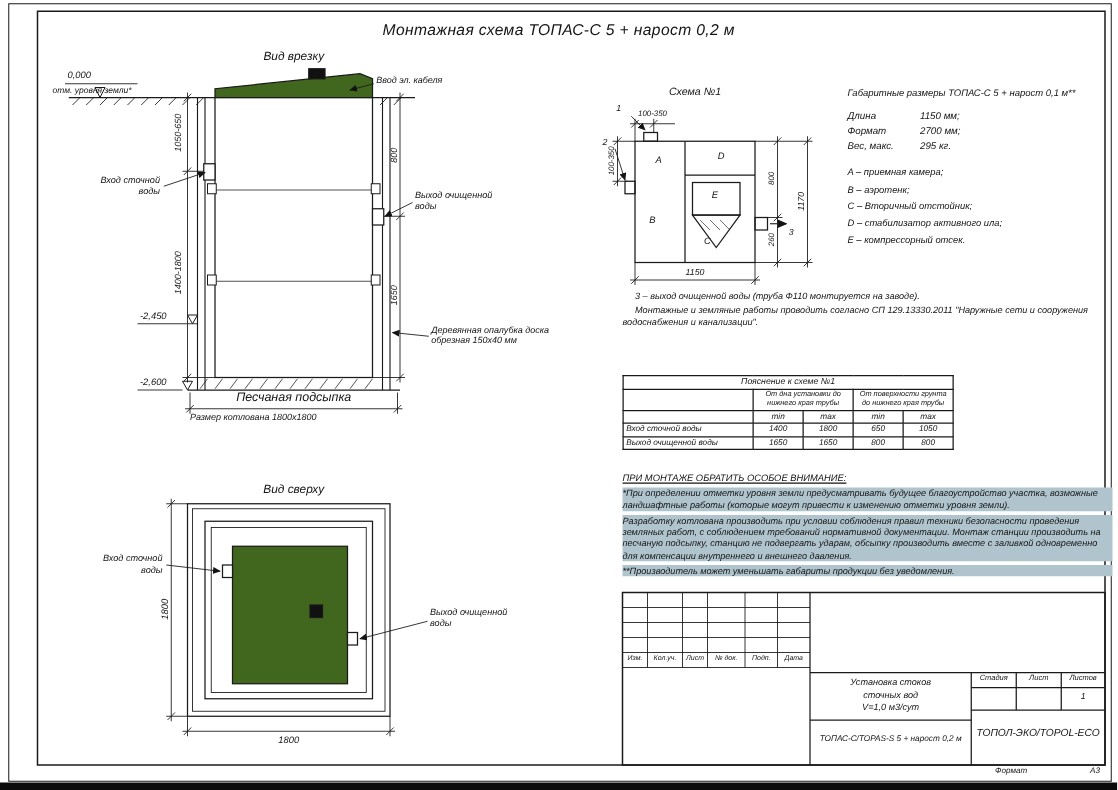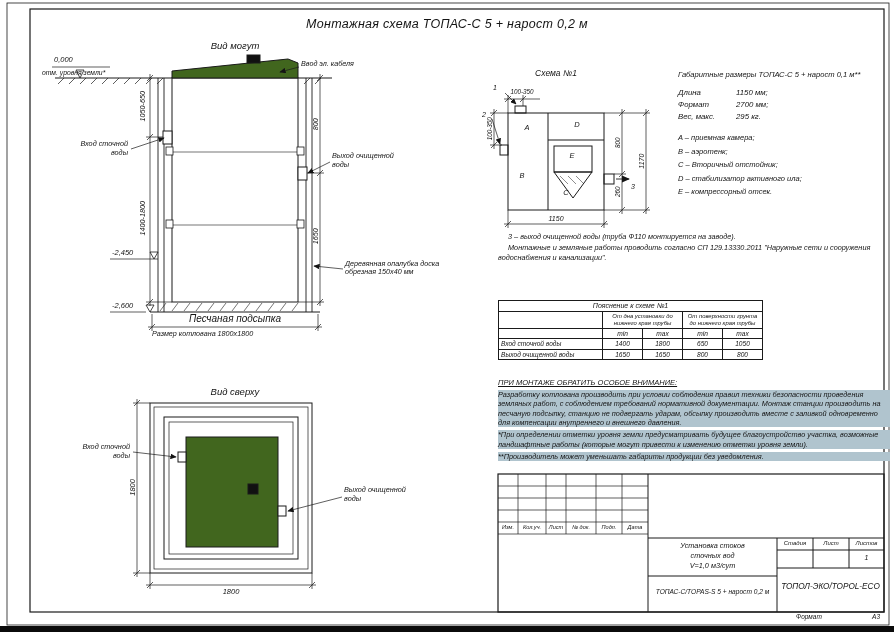--- a/index.html
+++ b/index.html
@@ -254,21 +254,21 @@
         <line x1="777" y1="550" x2="884" y2="550"></line>
         <line x1="777" y1="568" x2="884" y2="568"></line>
         <line x1="813" y1="538" x2="813" y2="568"></line>
         <line x1="849" y1="538" x2="849" y2="568"></line>
       </g>
     </g>
   </svg>
 
   <div class="t doc-title" style="left:197px; top:17px; width:500px;">Монтажная схема ТОПАС-С 5 + нарост 0,2 м</div>
 
-  <div class="t view-title" style="left:195px; top:40px; width:80px;">Вид могут</div>
+  <div class="t view-title" style="left:195px; top:40px; width:80px;">Вид врезку</div>
   <div class="t" style="left:54px; top:56px; font-size:7.5px;">0,000</div>
   <div class="t" style="left:42px; top:69px; font-size:6.8px;">отм. уровня земли*</div>
   <div class="t" style="left:301px; top:60px; font-size:7.2px;">Ввод эл. кабеля</div>
   <div class="t" style="left:70px; top:140px; width:58px; font-size:7.3px; text-align:right;">Вход сточной воды</div>
   <div class="t" style="left:332px; top:152px; width:66px; font-size:7.3px;">Выход очищенной воды</div>
   <div class="t vdim" style="left:113px; top:102px; width:60px; font-size:7.2px;">1050-650</div>
   <div class="t vdim" style="left:113px; top:214px; width:60px; font-size:7.2px;">1400-1800</div>
   <div class="t vdim" style="left:296px; top:120px; width:40px; font-size:7.2px;">800</div>
   <div class="t vdim" style="left:296px; top:232px; width:40px; font-size:7.2px;">1650</div>
   <div class="t" style="left:112px; top:249px; font-size:7.5px;">-2,450</div>
@@ -363,22 +363,22 @@
       <td>1650</td>
       <td>1650</td>
       <td>800</td>
       <td>800</td>
     </tr>
   </tbody>
     </table>
 
   <div class="warn">
     <div class="wh">ПРИ МОНТАЖЕ ОБРАТИТЬ ОСОБОЕ ВНИМАНИЕ:</div>
+    <p class="hl">*При определении отметки уровня земли предусматривать будущее благоустройство участка, возможные ландшафтные работы (которые могут привести к изменению отметки уровня земли).</p>
     <p class="hl">Разработку котлована производить при условии соблюдения правил техники безопасности проведения земляных работ, с соблюдением требований нормативной документации. Монтаж станции производить на песчаную подсыпку, станцию не подвергать ударам, обсыпку производить вместе с заливкой одновременно для компенсации внутреннего и внешнего давления.</p>
-    <p class="hl">*При определении отметки уровня земли предусматривать будущее благоустройство участка, возможные ландшафтные работы (которые могут привести к изменению отметки уровня земли).</p>
     <p class="hl">**Производитель может уменьшать габариты продукции без уведомления.</p>
   </div>
 
   <div class="tblock">
     <div class="tb" style="left:0;   top:50px; width:20px; font-size:5.6px;">Изм.</div>
     <div class="tb" style="left:20px; top:50px; width:28px; font-size:5.6px;">Кол.уч.</div>
     <div class="tb" style="left:48px; top:50px; width:20px; font-size:5.6px;">Лист</div>
     <div class="tb" style="left:68px; top:50px; width:30px; font-size:5.6px;">№ док.</div>
     <div class="tb" style="left:98px; top:50px; width:26px; font-size:5.6px;">Подп.</div>
     <div class="tb" style="left:124px; top:50px; width:26px; font-size:5.6px;">Дата</div>

